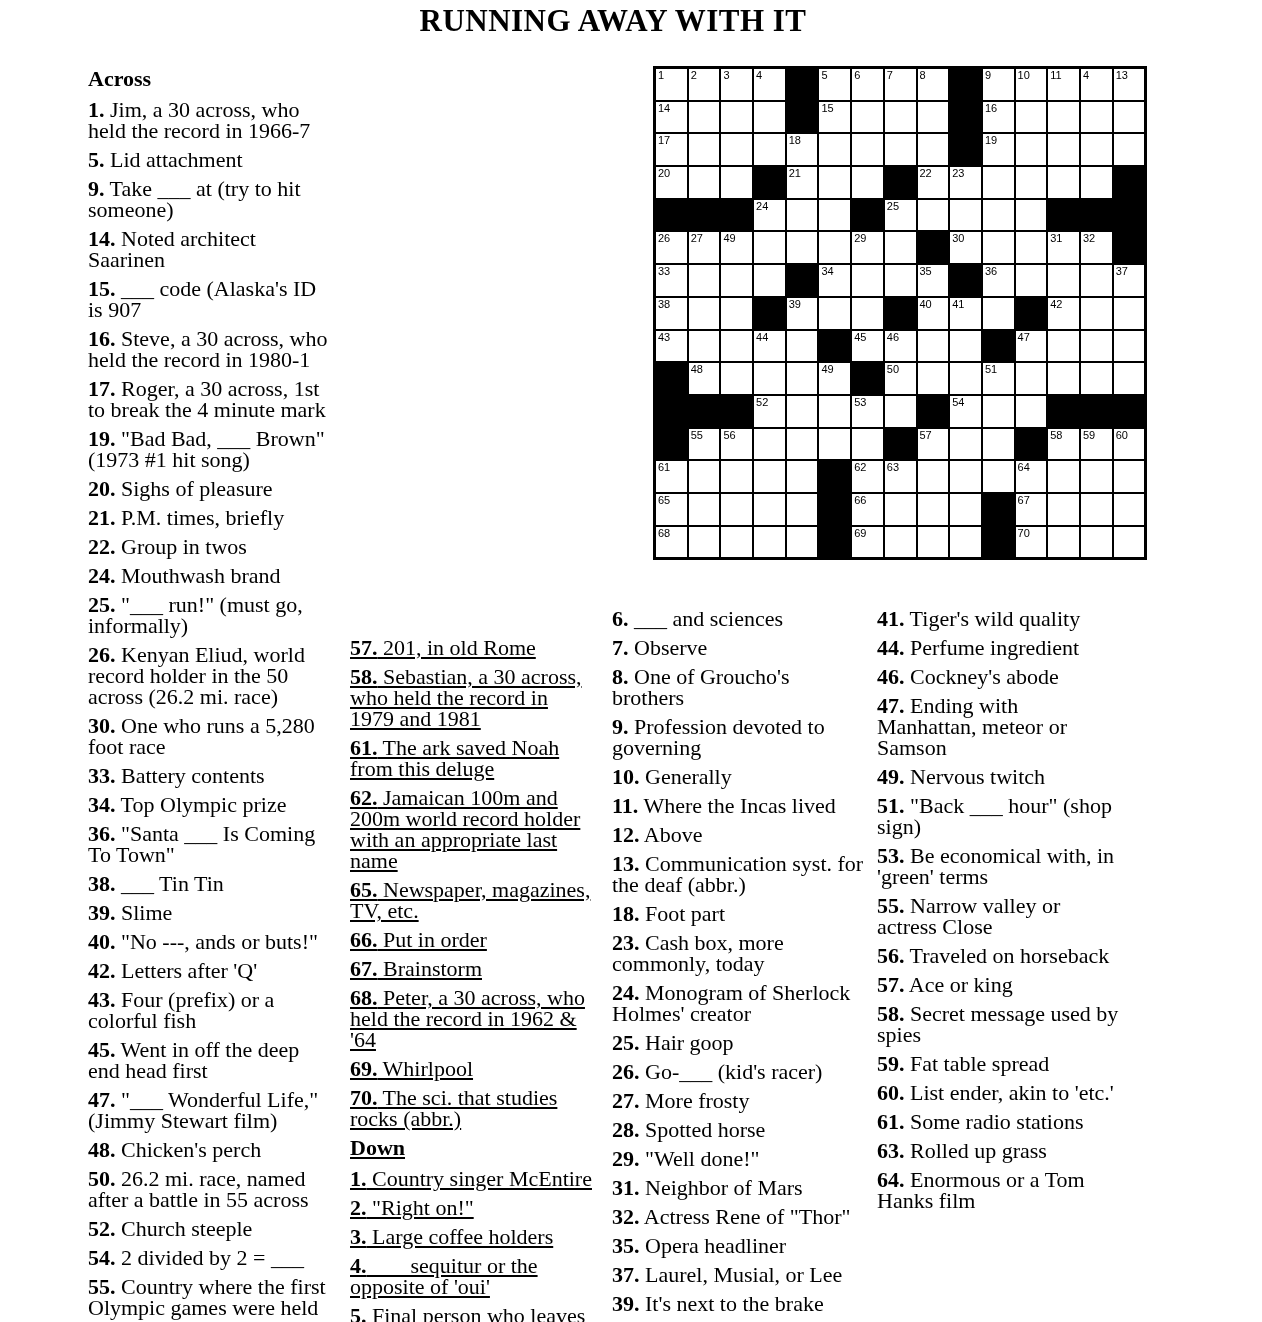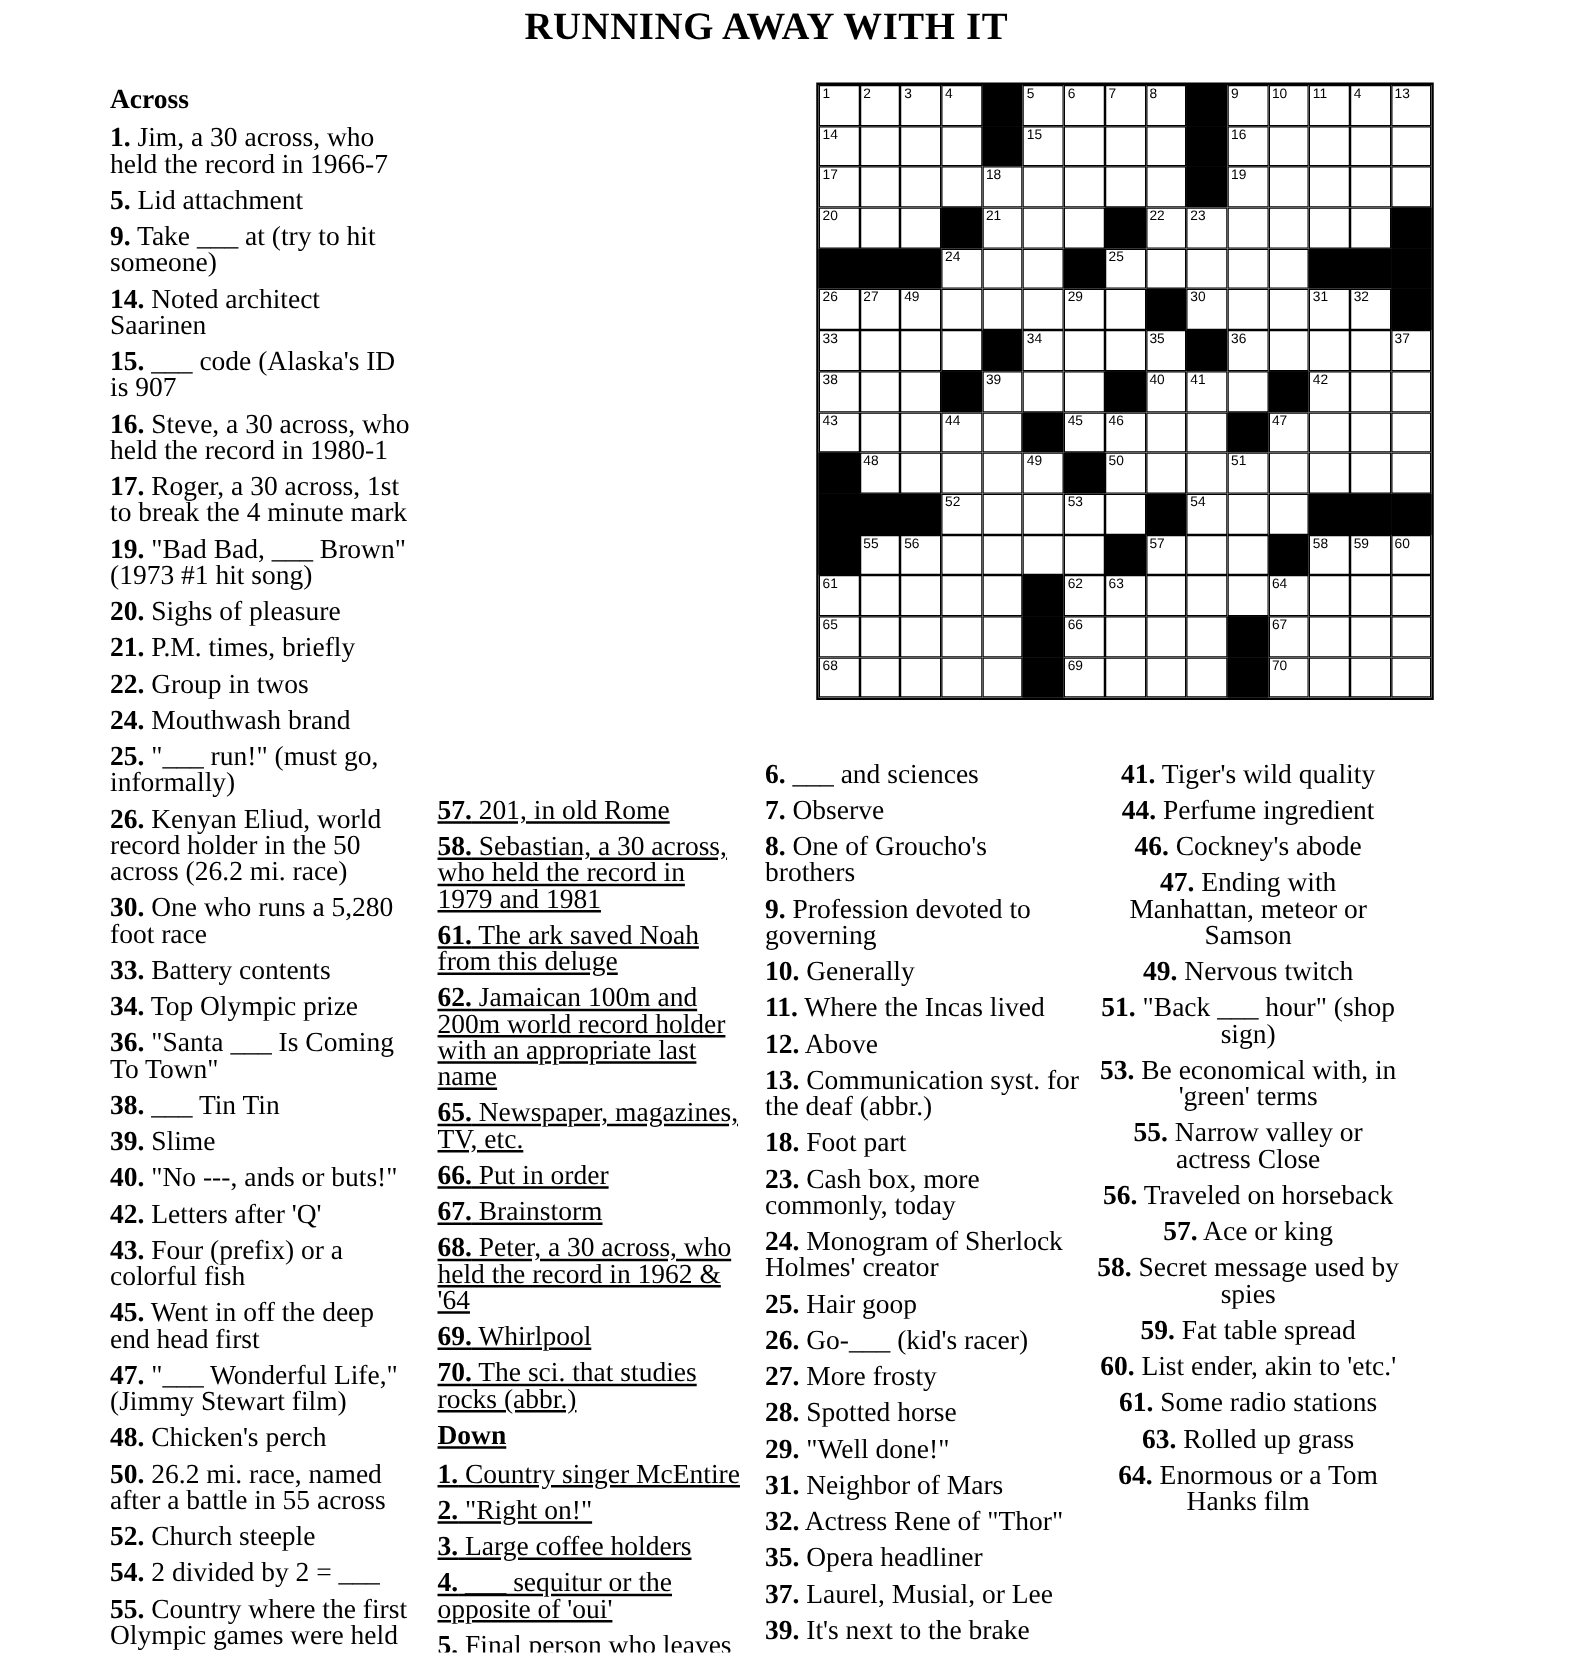--- a/index.html
+++ b/index.html
@@ -21,21 +21,21 @@
     letter-spacing: 0.5px;
   }
   .clue-col {
     position: absolute;
     font-size: 22px;
     line-height: 21px;
   }
   #col1 { left: 88px;  top: 68px;  width: 240px; }
   #col2 { left: 350px; top: 637px; width: 243px; text-decoration: underline; }
   #col3 { left: 612px; top: 608px; width: 252px; }
-  #col4 { left: 877px; top: 608px; width: 243px; text-align: center; }
+  #col4 { left: 877px; top: 608px; width: 243px; }
   .col-header { font-weight: bold; margin-bottom: 10px; }
   .down-gap { }
   .clue { margin-bottom: 8px; }
   .clue b { font-weight: bold; }
   .grid {
     position: absolute;
     left: 653px; top: 66px;
     display: grid;
     grid-template-columns: repeat(15, 32.7px);
     grid-auto-rows: 32.7px;

